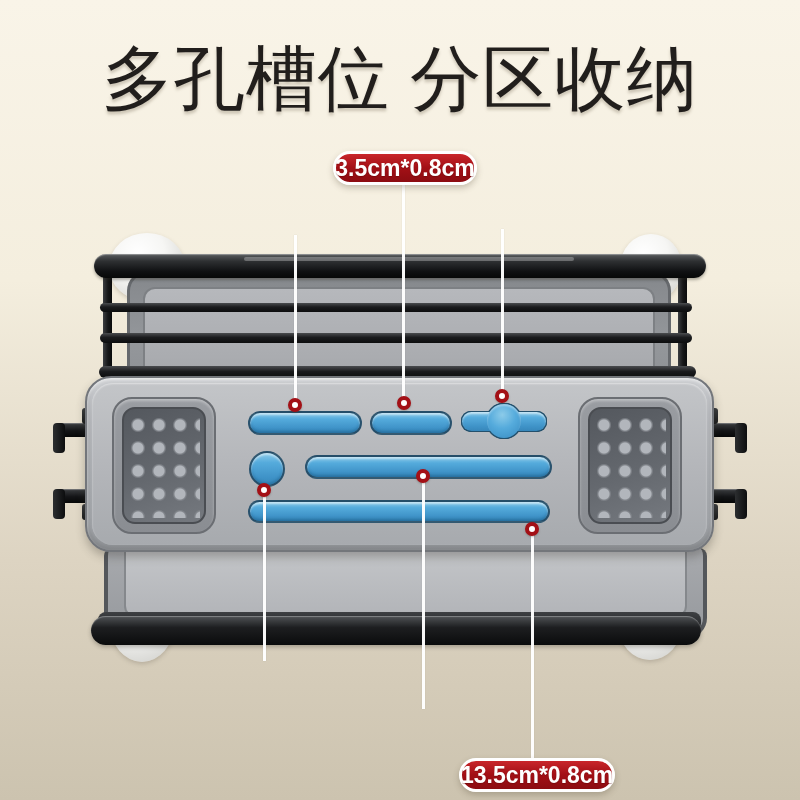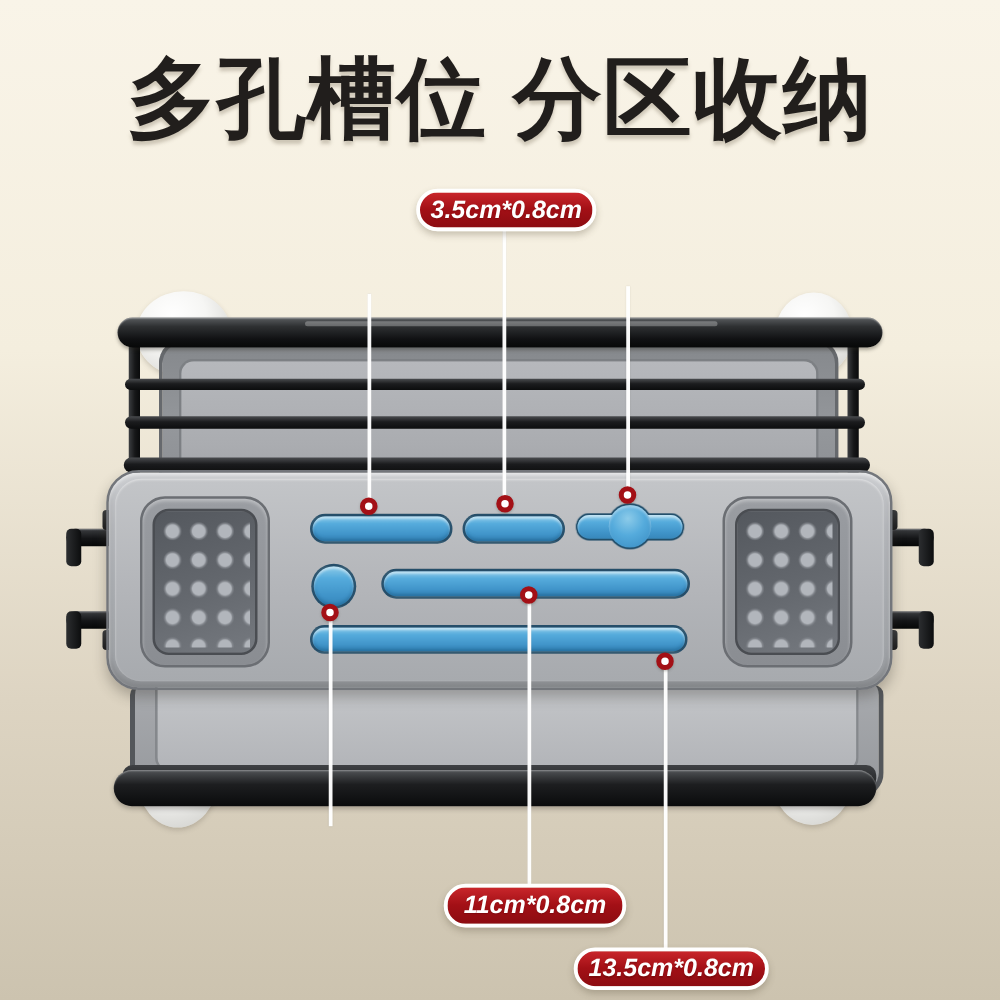--- a/index.html
+++ b/index.html
@@ -10,21 +10,21 @@
   .stage{
     position:relative;width:800px;height:800px;
     background:linear-gradient(180deg,var(--background-top,#f9f4e8) 0%,#f4eede 35%,#ddd4c2 70%,var(--background-bottom,#ccc3af) 100%);
   }
   .abs{position:absolute;}
 
   
   .headline{
     left:0;top:36px;width:800px;height:86px;
     display:flex;align-items:center;justify-content:center;
-    font-size:71px;font-weight:700;color:var(--title-color,#211e1c);
+    font-size:71px;font-weight:400;color:var(--title-color,#211e1c);
     letter-spacing:1px;white-space:nowrap;
     text-shadow:0 3px 3px rgba(125,115,95,.35);
     z-index:6;
   }
 
   
   .cup{
     border-radius:50%;
     background:radial-gradient(circle at 38% 30%,#ffffff 0%,#f6f6f4 40%,#e2e2df 68%,#ccccc8 100%);
     box-shadow:0 2px 4px rgba(90,85,70,.25);
@@ -184,26 +184,26 @@
   .marker{
     position:absolute;width:14px;height:14px;border-radius:50%;
     background:#fff;border:4px solid var(--badge-red,#a31016);
     box-sizing:border-box;box-shadow:0 1px 2px rgba(60,55,45,.3);z-index:8;
   }
   .ma{left:397px;top:396px;} .mb{left:288px;top:398px;}
   .mc{left:495px;top:389px;} .md{left:257px;top:483px;}
   .me{left:416px;top:469px;} .mf{left:525px;top:522px;}
   .badge{
     position:absolute;display:flex;align-items:center;justify-content:center;
-    border-radius:999px;color:#fff;font-weight:bold;font-size:20px;
+    border-radius:999px;color:#fff;font-weight:bold;font-size:23px;
     background:linear-gradient(180deg,#c9262b 0%,var(--badge-red,#a31016) 48%,#8c0c11 100%);
     border:3px solid #ffffff;box-sizing:border-box;
     box-shadow:0 3px 6px rgba(90,80,60,.30);
     text-shadow:0 1px 1px rgba(80,0,0,.35);
-    white-space:nowrap;z-index:9;font-style:italic;
+    white-space:nowrap;z-index:9;
   }
   .b-tm{left:333px;top:151px;width:144px;height:34px;}
   .b-tl{left:226px;top:201px;width:140px;height:36px;}
   .b-tr{left:433px;top:197px;width:140px;height:34px;}
   .b-bl{left:195px;top:658px;width:142px;height:37px;}
   .b-bm{left:355px;top:707px;width:146px;height:35px;}
   .b-br{left:459px;top:758px;width:156px;height:34px;}
 </style>
 </head>
 <body>
@@ -290,16 +290,15 @@
   <div class="lead lf"></div>
 
   <div class="marker ma"></div>
   <div class="marker mb"></div>
   <div class="marker mc"></div>
   <div class="marker md"></div>
   <div class="marker me"></div>
   <div class="marker mf"></div>
 
   <div class="badge b-tm">3.5cm*0.8cm</div>
-  <div class="badge b-bm">11cm*0.8cm</div>
   <div class="badge b-br">13.5cm*0.8cm</div>
 
 </div>
 
 </body></html>

